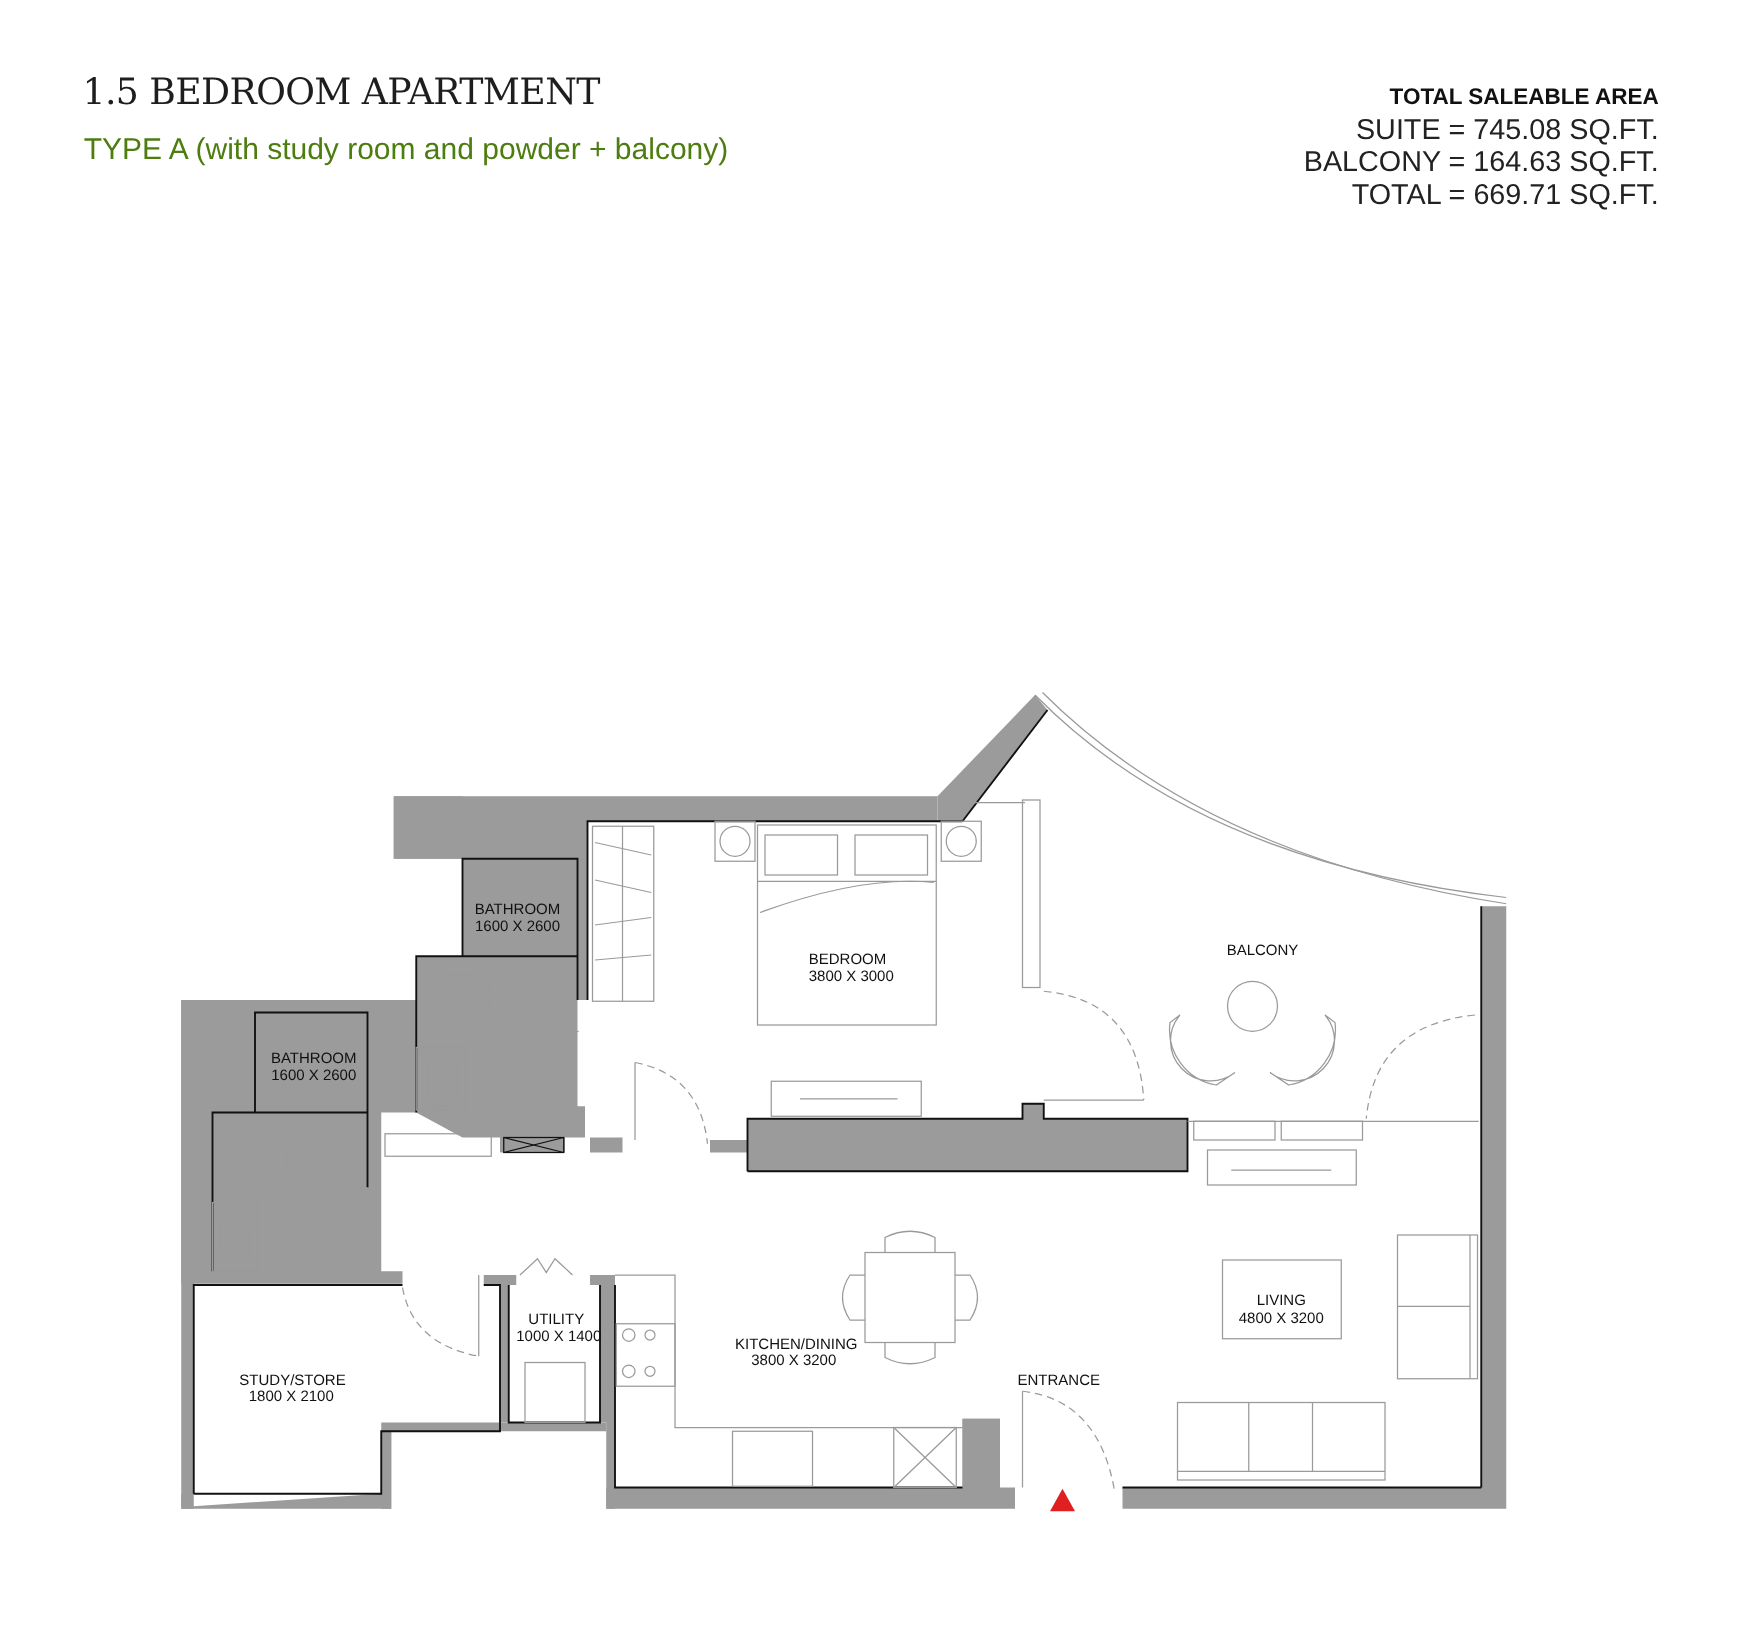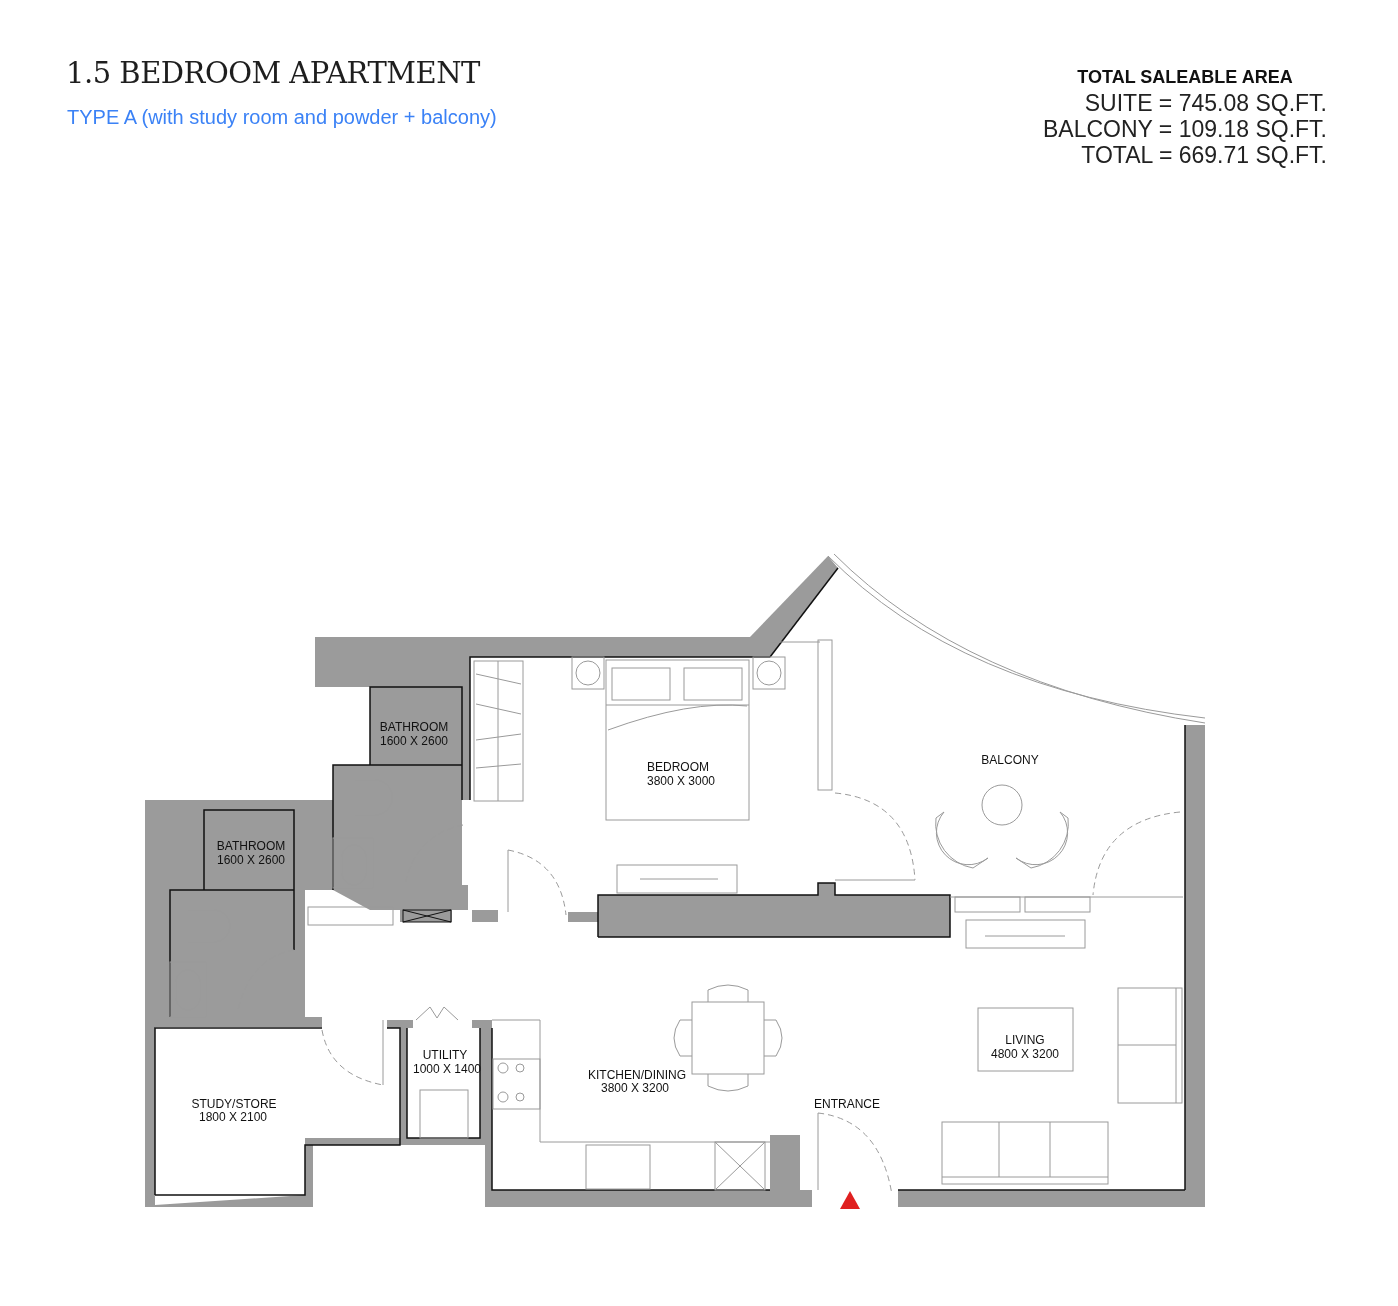--- a/index.html
+++ b/index.html
@@ -1,34 +1,34 @@
 <!DOCTYPE html>
 <html><head>
 <meta charset="utf-8">
 <style>
   html, body { margin:0; padding:0; background:#ffffff; }
   body { width:1398px; height:1306px; position:relative; overflow:hidden; font-family:"Liberation Sans", sans-serif; color:#222; }
   .title { position:absolute; left:66px; top:56px; font-family:"DejaVu Serif", "Liberation Serif", serif; font-size:29px; letter-spacing:-0.5px; color:#1e1e1e; font-weight:normal; }
-  .subtitle { position:absolute; left:67px; top:106px; font-family:"Liberation Sans", sans-serif; font-size:20px; color:#3b82f6; }
+  .subtitle { position:absolute; left:67px; top:106px; font-family:"Liberation Sans", sans-serif; font-size:24px; color:#4d7c0f; }
   .area { position:absolute; right:71px; top:64px; text-align:right; font-family:"Liberation Sans", sans-serif; }
-  .area .h { font-size:18px; font-weight:bold; color:#111; line-height:26px;text-align:center; }
+  .area .h { font-size:18px; font-weight:bold; color:#111; line-height:26px; }
   .area .l { font-size:23px; color:#222; line-height:26px; }
   svg.plan { position:absolute; left:0; top:0; }
   .lbl { font-family:"Liberation Sans", sans-serif; font-size:12px; fill:#111; }
 </style>
 </head>
 <body>
 
 <div class="title">1.5 BEDROOM APARTMENT</div>
 <div class="subtitle">TYPE A (with study room and powder + balcony)</div>
 
 <div class="area">
   <div class="h">TOTAL SALEABLE AREA</div>
   <div class="l">SUITE = 745.08 SQ.FT.</div>
-  <div class="l">BALCONY = 109.18 SQ.FT.</div>
+  <div class="l">BALCONY = 164.63 SQ.FT.</div>
   <div class="l">TOTAL = 669.71 SQ.FT.</div>
 </div>
 
 <svg class="plan" width="1398" height="1306" viewBox="0 0 1398 1306">
   <g fill="#9b9b9b" stroke="none">
 
     <polygon points="315,637 750,637 750,657 470,657 470,800 462,800 462,885 468,885 468,910 452,910 452,922 400,922 400,910 370,910 333,890 333,765 370,765 370,687 315,687"></polygon>
     <polygon points="315,637 370,637 370,687 315,687"></polygon>
 
     <polygon points="750,637 828,556 838,568 770,657 750,657"></polygon>

